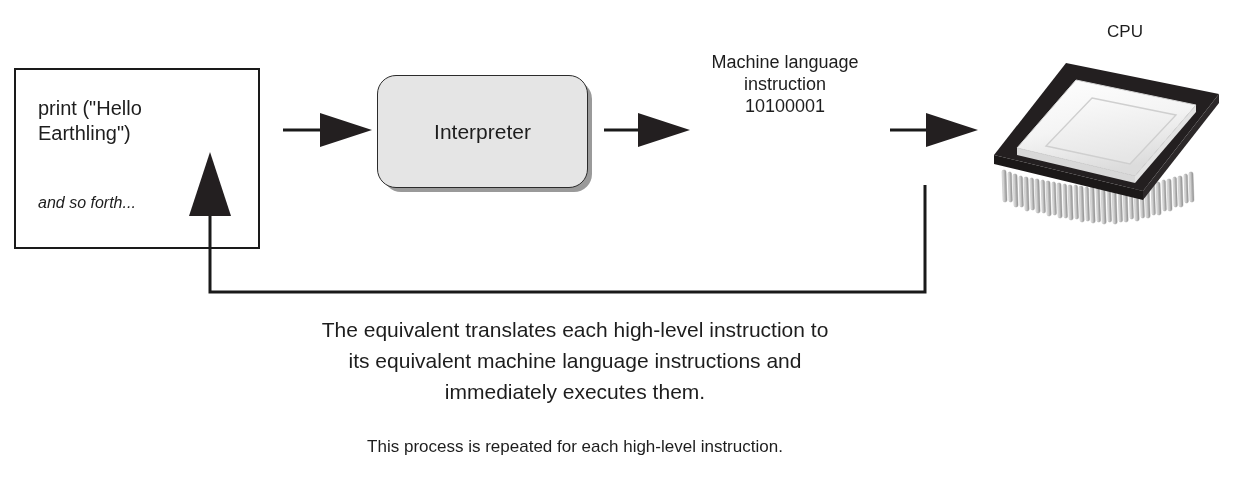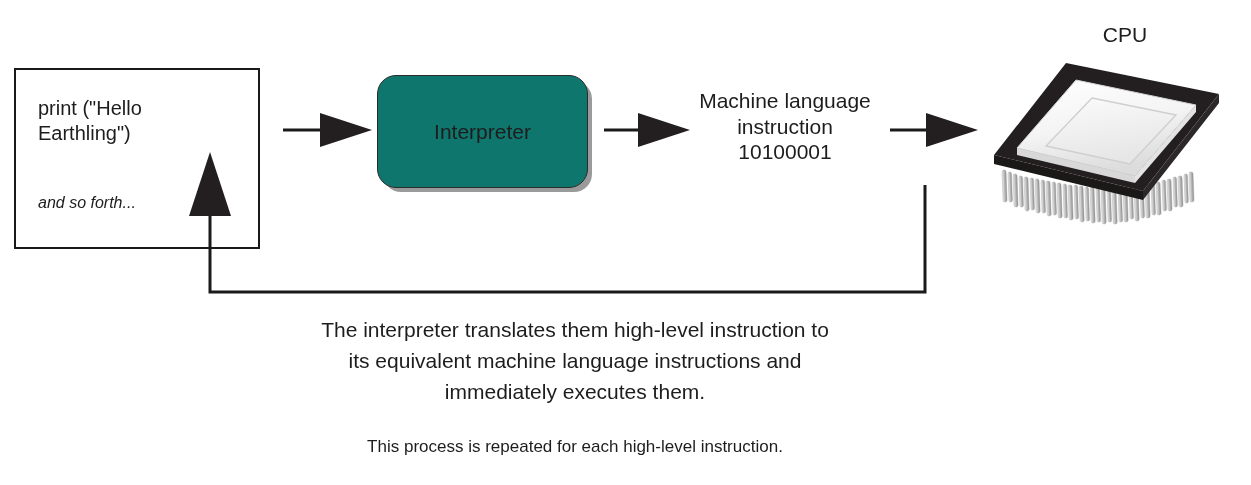--- a/index.html
+++ b/index.html
@@ -68,47 +68,46 @@
 
   
   #interpreter-box {
     position: absolute;
     left: 377px;
     top: 75px;
     width: 211px;
     height: 113px;
     border: 1.6px solid #2b2b2b;
     border-radius: 19px;
-    background: #0f766e;
+    background: #e5e5e5;
     box-sizing: border-box;
     box-shadow: 5px 5px 0 -1px #9a9a9a;
     display: flex;
     align-items: center;
     justify-content: center;
   }
   #interpreter-label {
     font-size: 21px;
     color: #1d1d1d;
   }
 
   
   #machine-label {
     left: 640px;
     top: 52px;
     width: 290px;
-    font-size: 21px;
-    margin-top: 36px;
+    font-size: 18px;
   }
 
   
   #cpu-label {
     left: 1040px;
     top: 22px;
     width: 170px;
-    font-size: 21px;
+    font-size: 17px;
   }
   #cpu-chip {
     position: absolute;
     left: 980px;
     top: 58px;
     width: 245px;
     height: 170px;
   }
 
   
@@ -246,19 +245,19 @@
       <line x1="890" y1="130" x2="928" y2="130" stroke="#1a1a1a" stroke-width="3"></line>
       <polygon points="926,113 978,130 926,147" fill="#231f20"></polygon>
     </g>
 
     <g>
       <path d="M 925 185 L 925 292 L 210 292 L 210 216" fill="none" stroke="#1a1a1a" stroke-width="3"></path>
       <polygon points="210,152 231,216 189,216" fill="#231f20"></polygon>
     </g>
   </svg>
 
-  <div class="lbl" id="caption-main">The interpreter translates them high-level instruction to
+  <div class="lbl" id="caption-main">The equivalent translates each high-level instruction to
 its equivalent machine language instructions and
 immediately executes them.</div>
 
   <div class="lbl" id="caption-repeat">This process is repeated for each high-level instruction.</div>
 
 </div>
 
 </body></html>

